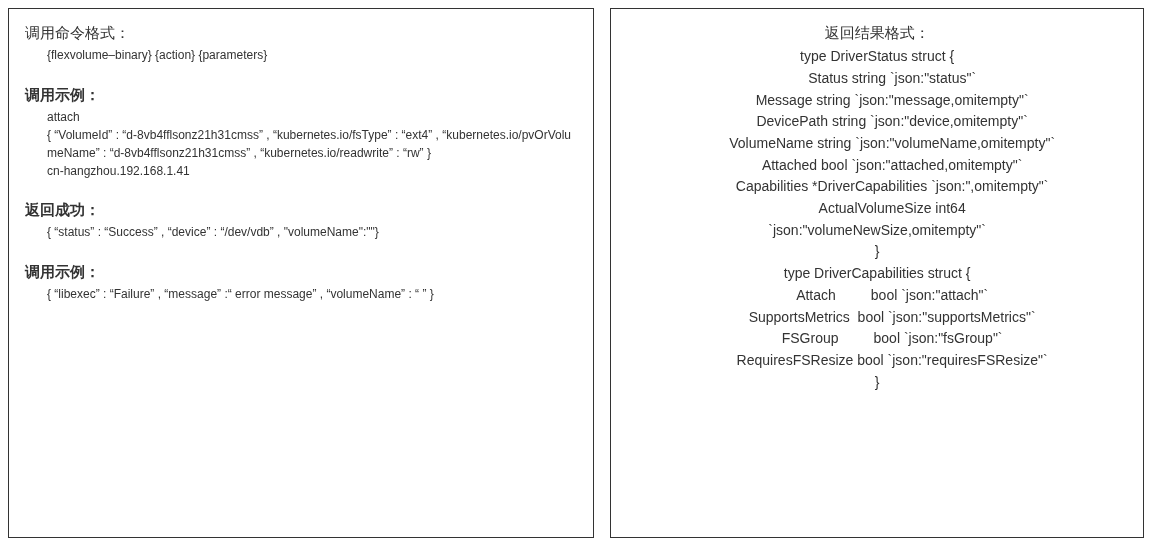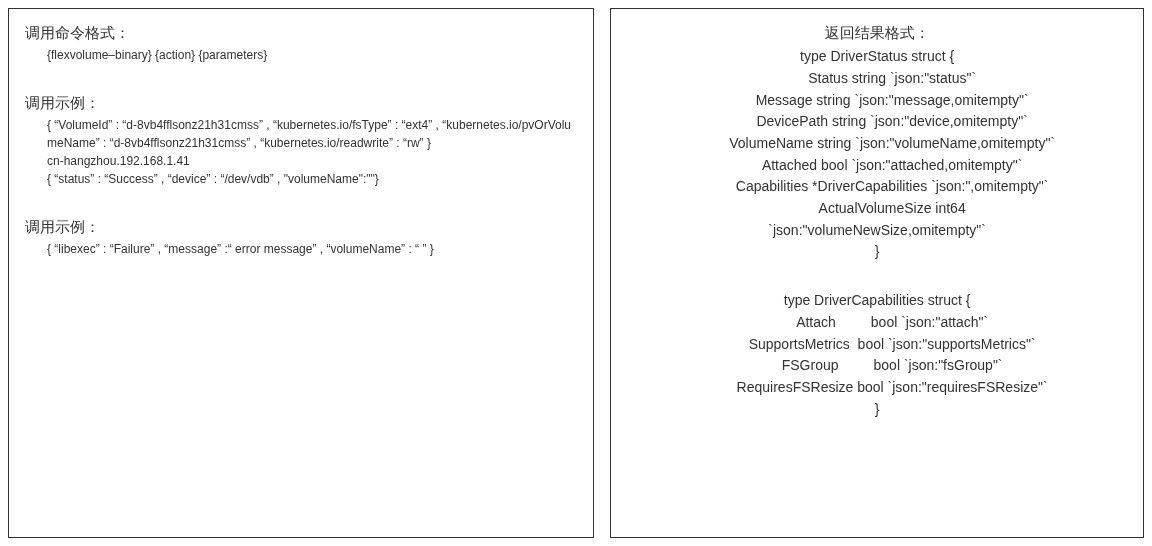--- a/index.html
+++ b/index.html
@@ -21,21 +21,21 @@
       line-height: 1.55;
     }
     .panel-left { flex: 1.05; }
     .panel-right { flex: 0.95; text-align: center; }
     .section-title {
       font-size: 15px;
       margin-top: 2px;
       margin-bottom: 2px;
     }
     .section-title.first { margin-top: 0; }
-    .section-title.spaced { margin-top: 26px; }
+    .section-title.spaced { margin-top: 18px; font-weight: bold; }
     .indent {
       padding-left: 22px;
       font-size: 12px;
     }
     .code-line {
       word-break: break-all;
       white-space: normal;
     }
     .block-gap { margin-top: 4px; }
     .tight p { line-height: 1.5; }
@@ -45,43 +45,45 @@
   </style>
 </head>
 <body>
 
 <div class="panel panel-left">
   <p class="section-title first">调用命令格式：</p>
   <p class="indent code-line">{flexvolume–binary} {action} {parameters}</p>
 
   <p class="section-title spaced">调用示例：</p>
   <div class="indent tight">
+    <p class="code-line">attach</p>
     <p class="code-line">{ “VolumeId” : “d-8vb4fflsonz21h31cmss” , “kubernetes.io/fsType” : “ext4” , “kubernetes.io/pvOrVolumeName” : “d-8vb4fflsonz21h31cmss” , “kubernetes.io/readwrite” : “rw” }</p>
     <p class="code-line">cn-hangzhou.192.168.1.41</p>
   </div>
 
+  <p class="section-title spaced">返回成功：</p>
   <p class="indent code-line">{ “status” : “Success” ,   “device” : “/dev/vdb” ,  "volumeName":""}</p>
 
   <p class="section-title spaced">调用示例：</p>
   <p class="indent code-line">{ “libexec” : “Failure” ,   “message” :“ error message” ,   “volumeName” : “ ” }</p>
 </div>
 
 <div class="panel panel-right">
   <p class="section-title first">返回结果格式：</p>
 
   <p class="struct-line">type DriverStatus struct {</p>
   <p class="struct-indent">Status string `json:"status"`</p>
   <p class="struct-indent">Message string `json:"message,omitempty"`</p>
   <p class="struct-indent">DevicePath string `json:"device,omitempty"`</p>
   <p class="struct-indent">VolumeName string `json:"volumeName,omitempty"`</p>
   <p class="struct-indent">Attached bool `json:"attached,omitempty"`</p>
   <p class="struct-indent">Capabilities *DriverCapabilities `json:",omitempty"`</p>
   <p class="struct-indent">ActualVolumeSize int64</p>
   <p class="no-indent">`json:"volumeNewSize,omitempty"`</p>
   <p class="struct-line">}</p>
 
-  <p class="struct-line block-gap" style="margin-top:27px">type DriverCapabilities struct {</p>
+  <p class="struct-line block-gap" style="margin-top:0">type DriverCapabilities struct {</p>
   <p class="struct-indent" style="white-space:pre">Attach         bool `json:"attach"`</p>
   <p class="struct-indent" style="white-space:pre">SupportsMetrics  bool `json:"supportsMetrics"`</p>
   <p class="struct-indent" style="white-space:pre">FSGroup         bool `json:"fsGroup"`</p>
   <p class="struct-indent" style="white-space:pre">RequiresFSResize bool `json:"requiresFSResize"`</p>
   <p class="struct-line">}</p>
 </div>
 
 </body></html>

